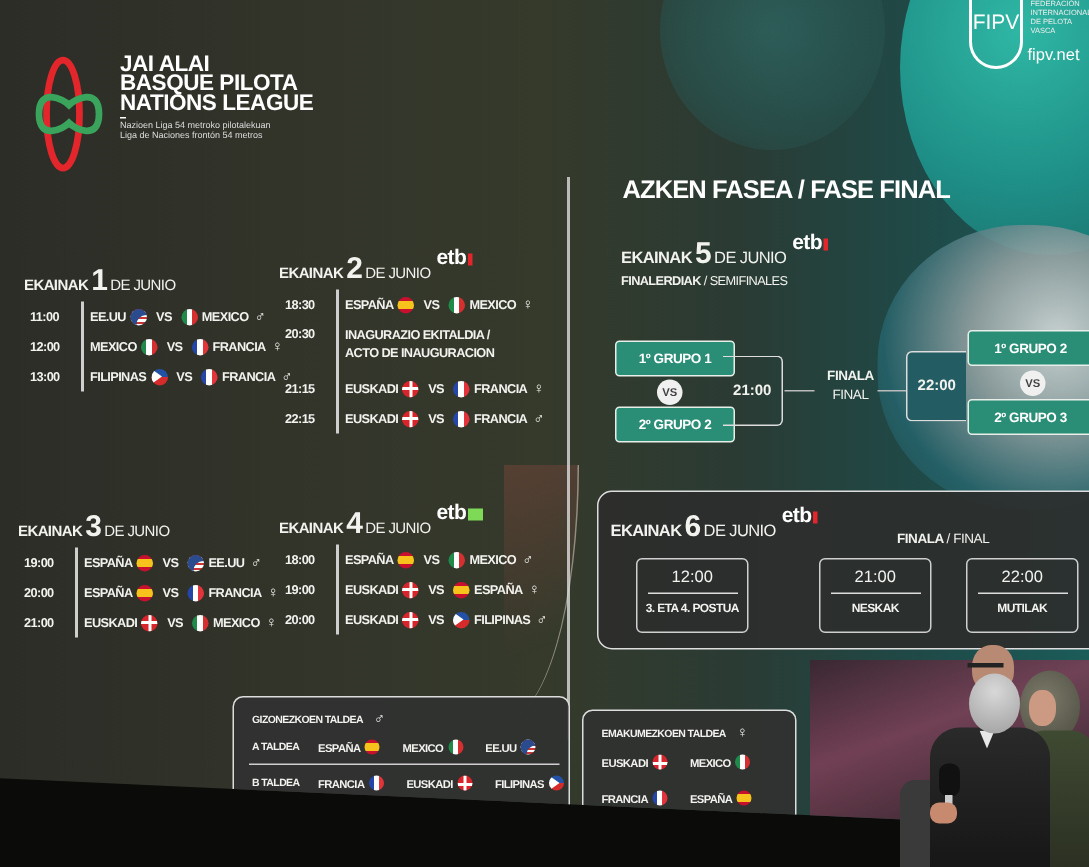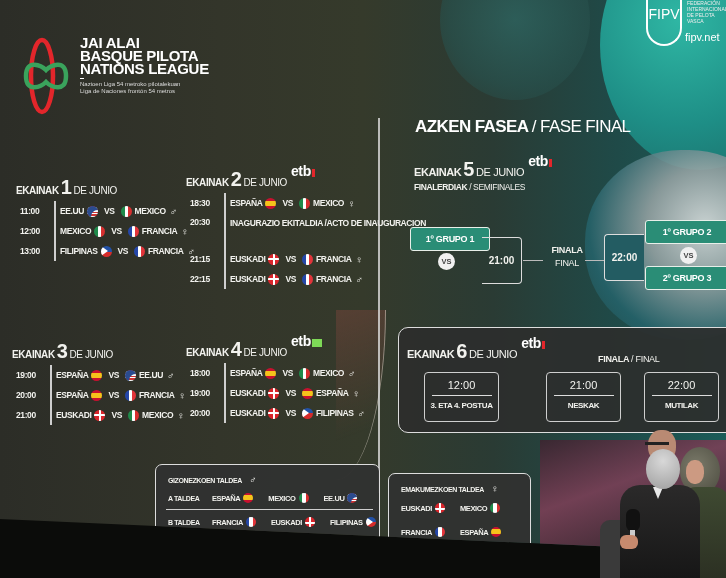--- a/index.html
+++ b/index.html
@@ -21,21 +21,21 @@
   .title-line { font-weight: 700; font-size: 15px; line-height: 13px; letter-spacing: -0.3px; color: #fff; }
   .sub-line { font-size: 6px; line-height: 7px; color: #ddd; }
   .title-dash { width: 4px; height: 1px; background: #fff; margin: 3px 0 2px; }
 
   .fipv { position: absolute; left: 646px; top: 0; width: 36px; height: 46px; border: 2px solid #fff; border-top: none; border-radius: 0 0 18px 18px; display: flex; flex-direction: column; align-items: center; }
   .fipv-text { font-weight: 400; font-size: 14px; color: #fff; margin-top: 6px; }
   .fipv-org { position: absolute; left: 687px; top: 0; font-size: 5px; line-height: 6px; color: #eee; width: 40px; }
   .fipv-url { position: absolute; left: 685px; top: 31px; font-size: 11px; color: #fff; }
 
   .section-title { position: absolute; font-weight: 700; font-size: 17px; letter-spacing: -0.6px; color: #fff; }
-  .section-title .thin { font-weight: 400; }
+  .section-title .thin { font-weight: 700; }
   .divider-v { position: absolute; left: 378px; top: 118px; width: 1.5px; height: 375px; background: #ddd; opacity: .8; }
 
   .day { position: absolute; }
   .day-head { display: flex; align-items: flex-end; font-weight: 700; font-size: 10px; letter-spacing: -0.4px; white-space: nowrap; }
   .day-head .num { font-size: 20px; line-height: 18px; margin: 0 2px; }
   .day-head .de { font-weight: 400; }
   .etb { font-weight: 700; font-size: 14px; color: #fff; margin-left: 4px; position: relative; top: -9px; }
   .etb::after { content: ""; display: inline-block; width: 3px; height: 8px; background: #e3262b; margin-left: 1px; vertical-align: -1px; }
   .etb.green::after { background: #7ed957; width: 10px; }
   .matches { position: relative; margin-top: 5px; padding-left: 4px; }
@@ -182,21 +182,21 @@
         <span class="time">18:30</span>
         <span class="team">ESPAÑA</span>
         <span class="flag flag-esp"></span>
         <span class="vs">VS</span>
         <span class="flag flag-mex"></span>
         <span class="team">MEXICO</span>
         <span class="gender">♀</span>
       </div>
       <div class="match" style="height:36px;align-items:flex-start;padding-top:4px;">
         <span class="time">20:30</span>
-        <span style="display:flex;line-height:12px;">
+        <span style="display:flex;flex-direction:column;line-height:12px;">
           <span>INAGURAZIO EKITALDIA /</span>
           <span>ACTO DE INAUGURACION</span>
         </span>
       </div>
       <div class="match">
         <span class="time">21:15</span>
         <span class="team">EUSKADI</span>
         <span class="flag flag-eus"></span>
         <span class="vs">VS</span>
         <span class="flag flag-fra"></span>
@@ -304,20 +304,21 @@
       <span class="de">DE JUNIO</span>
       <span class="etb">etb</span>
     </div>
     <div class="stage-label">
       <span>FINALERDIAK</span>
       <span class="thin">/ SEMIFINALES</span>
     </div>
   </div>
 
   <div class="team-box" style="left:410px;top:227px;">1º GRUPO 1</div>
+  <div class="team-box" style="left:410px;top:271px;">2º GRUPO 2</div>
   <div class="vs-circle" style="left:438px;top:253px;">VS</div>
   <div class="bracket-time" style="left:482px;top:237px;">21:00</div>
   <div class="hline" style="left:523px;top:260px;width:20px;"></div>
   <div class="final-center" style="left:545px;top:244px;width:44px;">
     <div>FINALA</div>
     <div class="thin">FINAL</div>
   </div>
   <div class="hline" style="left:585px;top:260px;width:20px;"></div>
 
   <div class="bracket-time right" style="left:604px;top:234px;">22:00</div>

